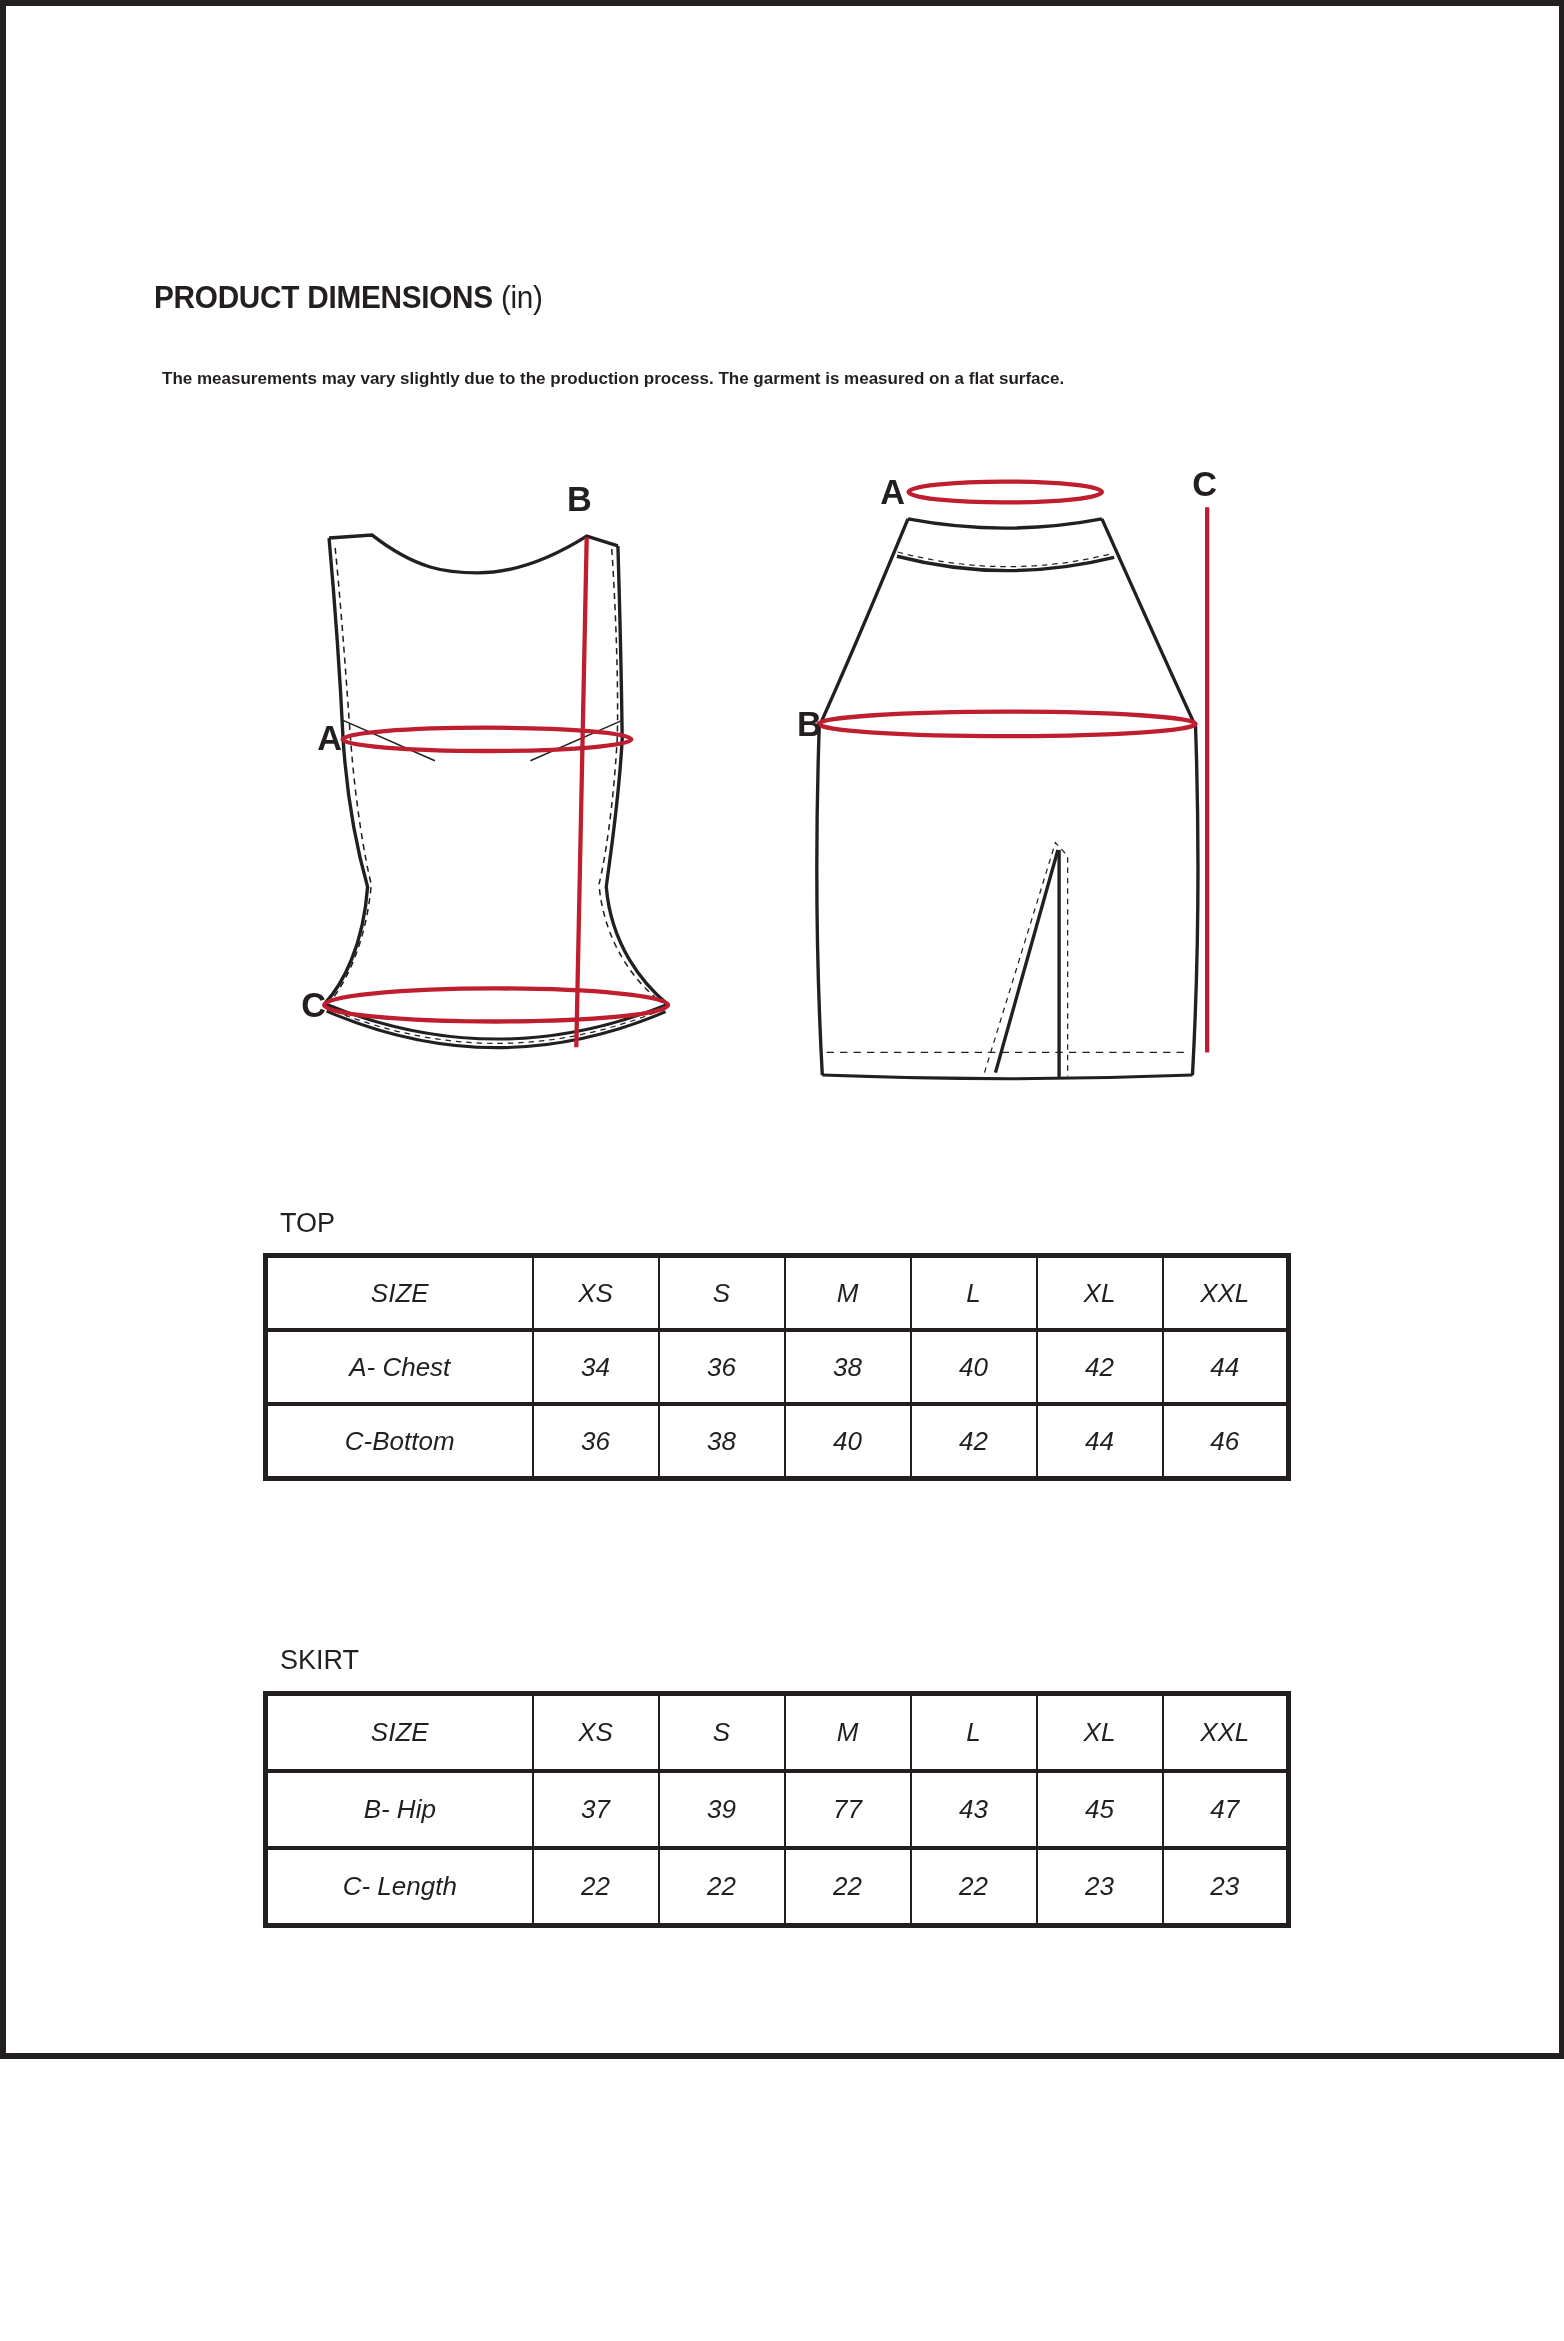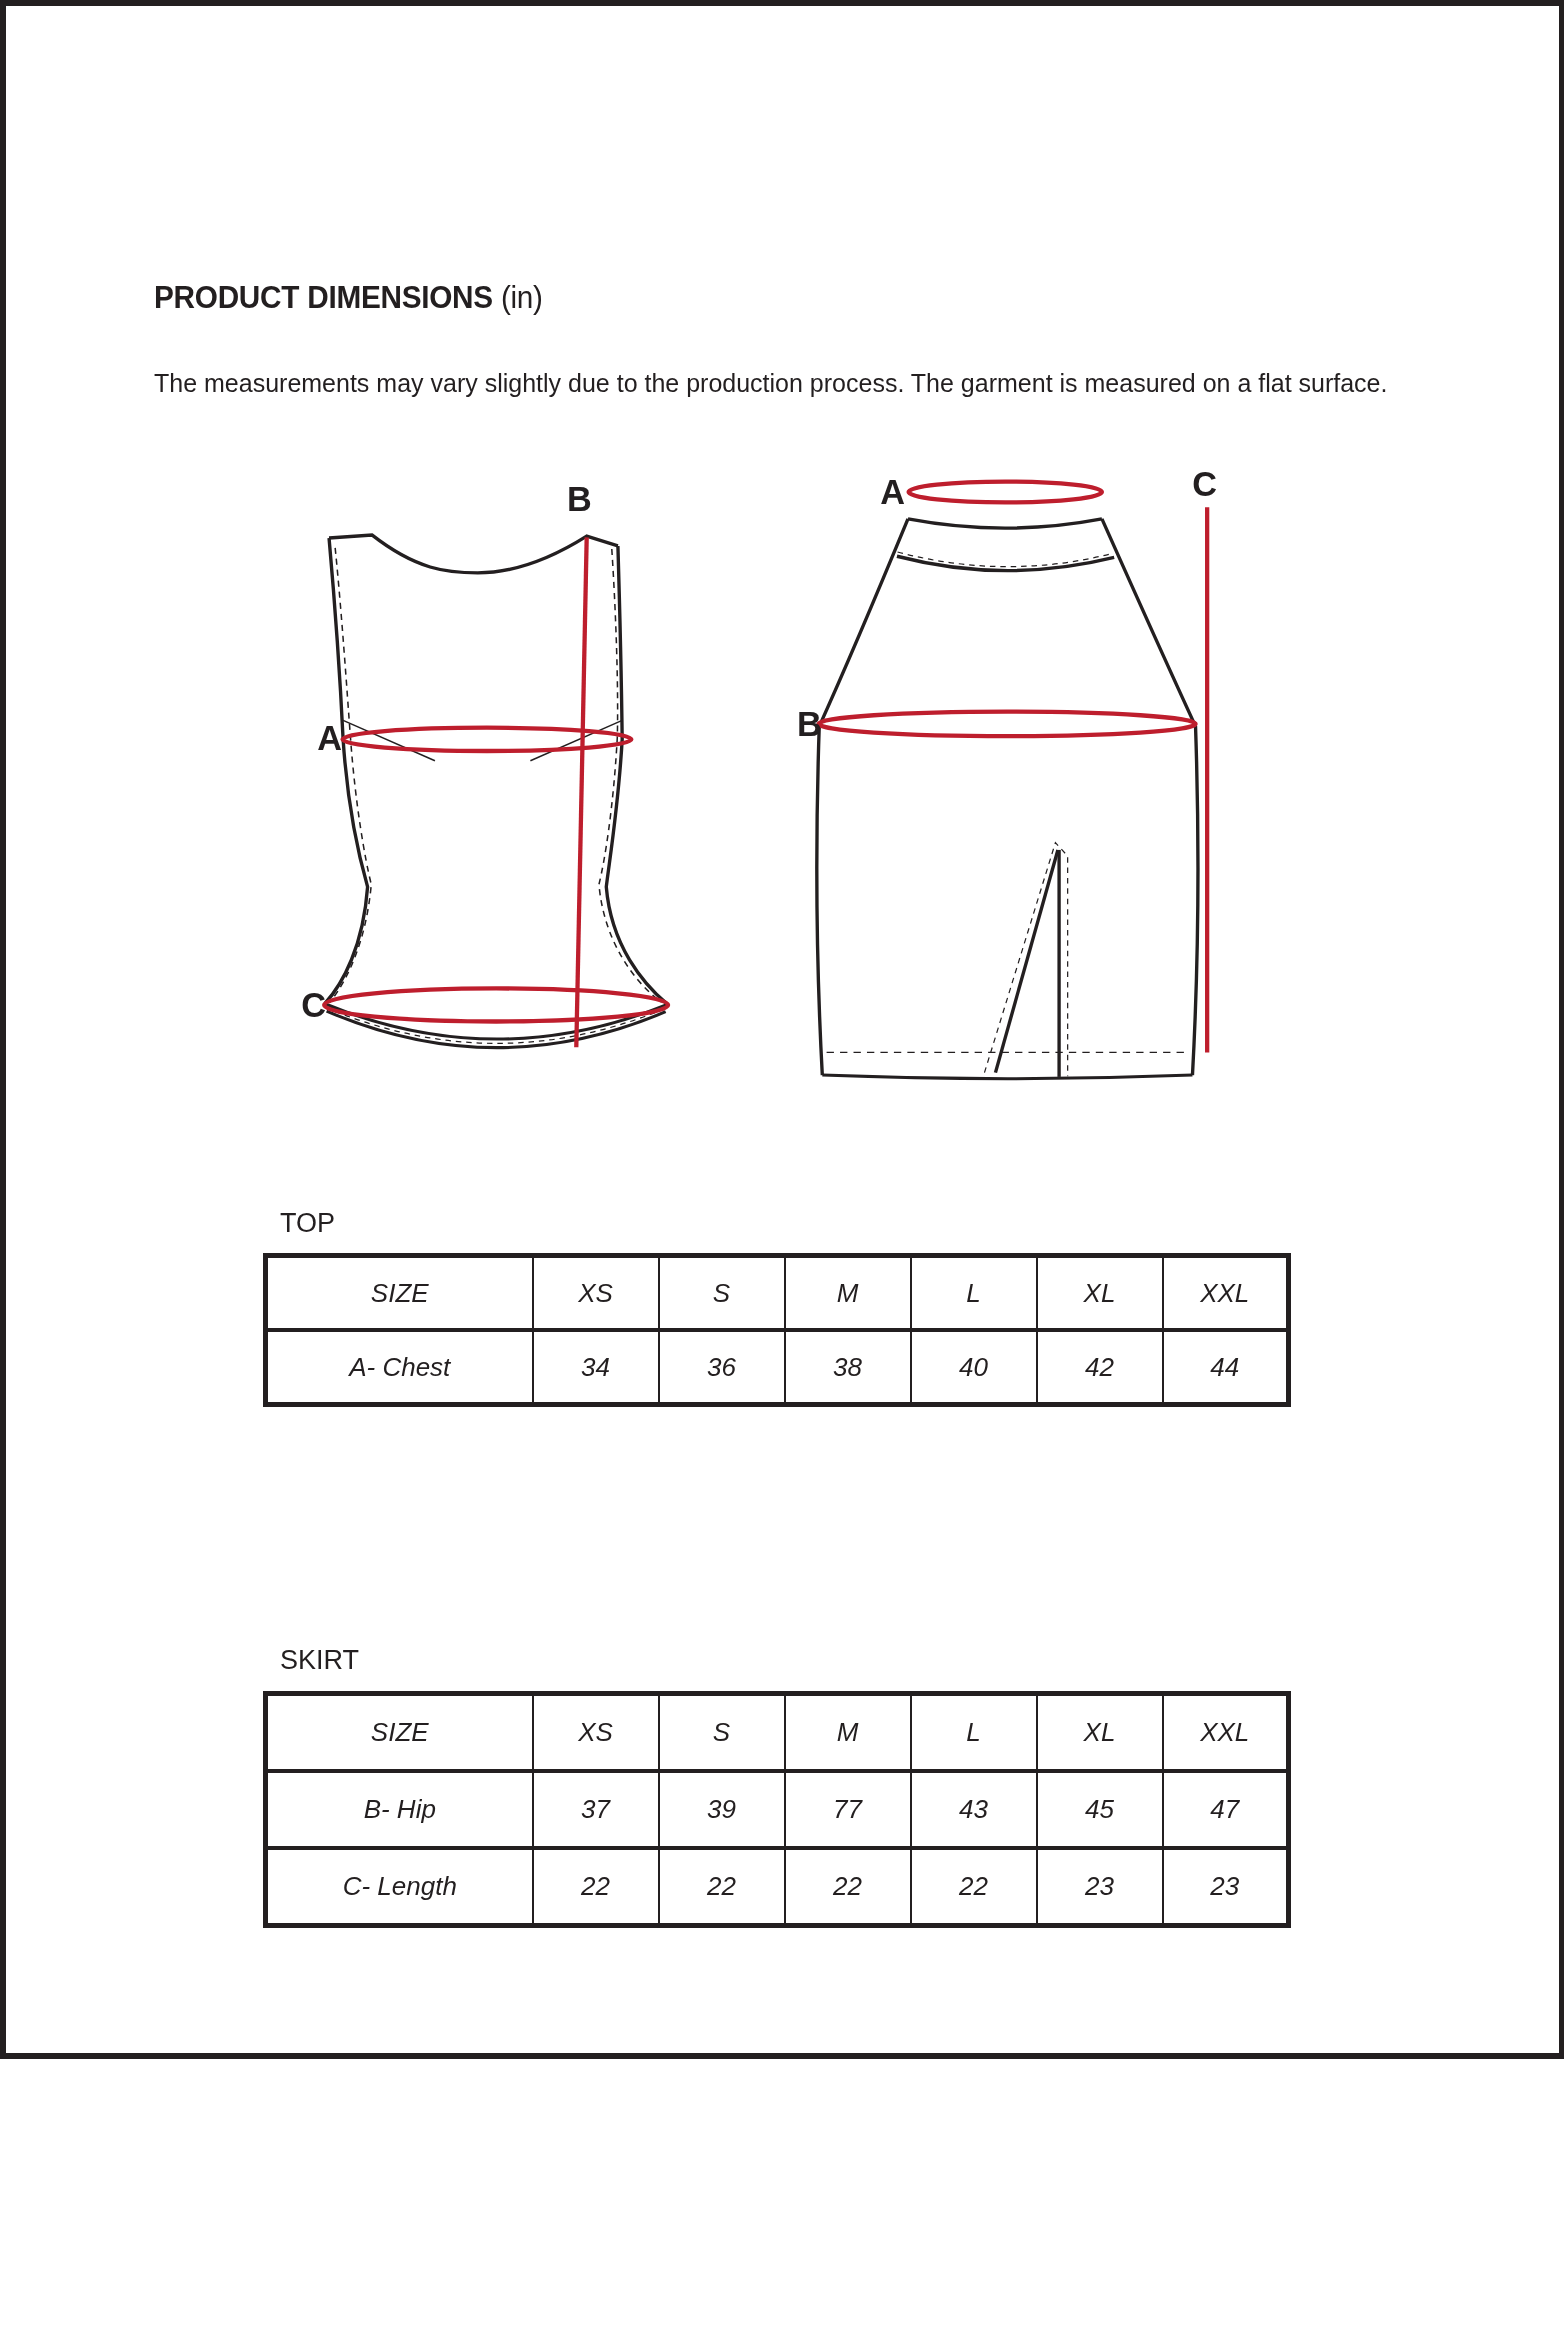--- a/index.html
+++ b/index.html
@@ -7,21 +7,21 @@
     position:relative; width:1565px; height:2059px; background:#ffffff;
     box-sizing:border-box; border:6.1px solid #231f20;
     font-family:"Liberation Sans", sans-serif; color:#231f20; overflow:hidden;
   }
   .title {
     position:absolute; left:148px; top:273px; font-size:32px; font-weight:700;
     letter-spacing:-0.3px; transform:scaleX(0.93); transform-origin:left top; white-space:nowrap;
   }
   .title .unit { font-weight:400; }
   .subtitle {
-    position:absolute; left:148px; top:363px; font-size:25px; font-weight:400;
+    position:absolute; left:156px; top:363px; font-size:17px; font-weight:700;
     letter-spacing:0px; white-space:nowrap;
   }
   .diagram-top    { position:absolute; left:288px;  top:450px; width:392px; height:612px; }
   .diagram-skirt  { position:absolute; left:790px; top:441px; width:465px; height:637px; }
   .section-label  { position:absolute; left:274px; font-size:27px; font-weight:400; }
   #top-section-label   { top:1202px; }
   #skirt-section-label { top:1639px; }
   .size-table {
     position:absolute; left:257px; border-collapse:collapse; table-layout:fixed;
     width:1026px; font-size:26px; color:#231f20;
@@ -123,20 +123,29 @@
     </tr>
     <tr>
       <td>A- Chest</td>
       <td>34</td>
       <td>36</td>
       <td>38</td>
       <td>40</td>
       <td>42</td>
       <td>44</td>
     </tr>
+    <tr>
+      <td>C-Bottom</td>
+      <td>36</td>
+      <td>38</td>
+      <td>40</td>
+      <td>42</td>
+      <td>44</td>
+      <td>46</td>
+    </tr>
   </tbody>
     </table>
 
   <div class="section-label" id="skirt-section-label">SKIRT</div>
   <table class="size-table" id="skirt-table">
     <colgroup>
         <col style="width:267px">
         <col span="6" style="width:126px">
       </colgroup>
     <tbody>

